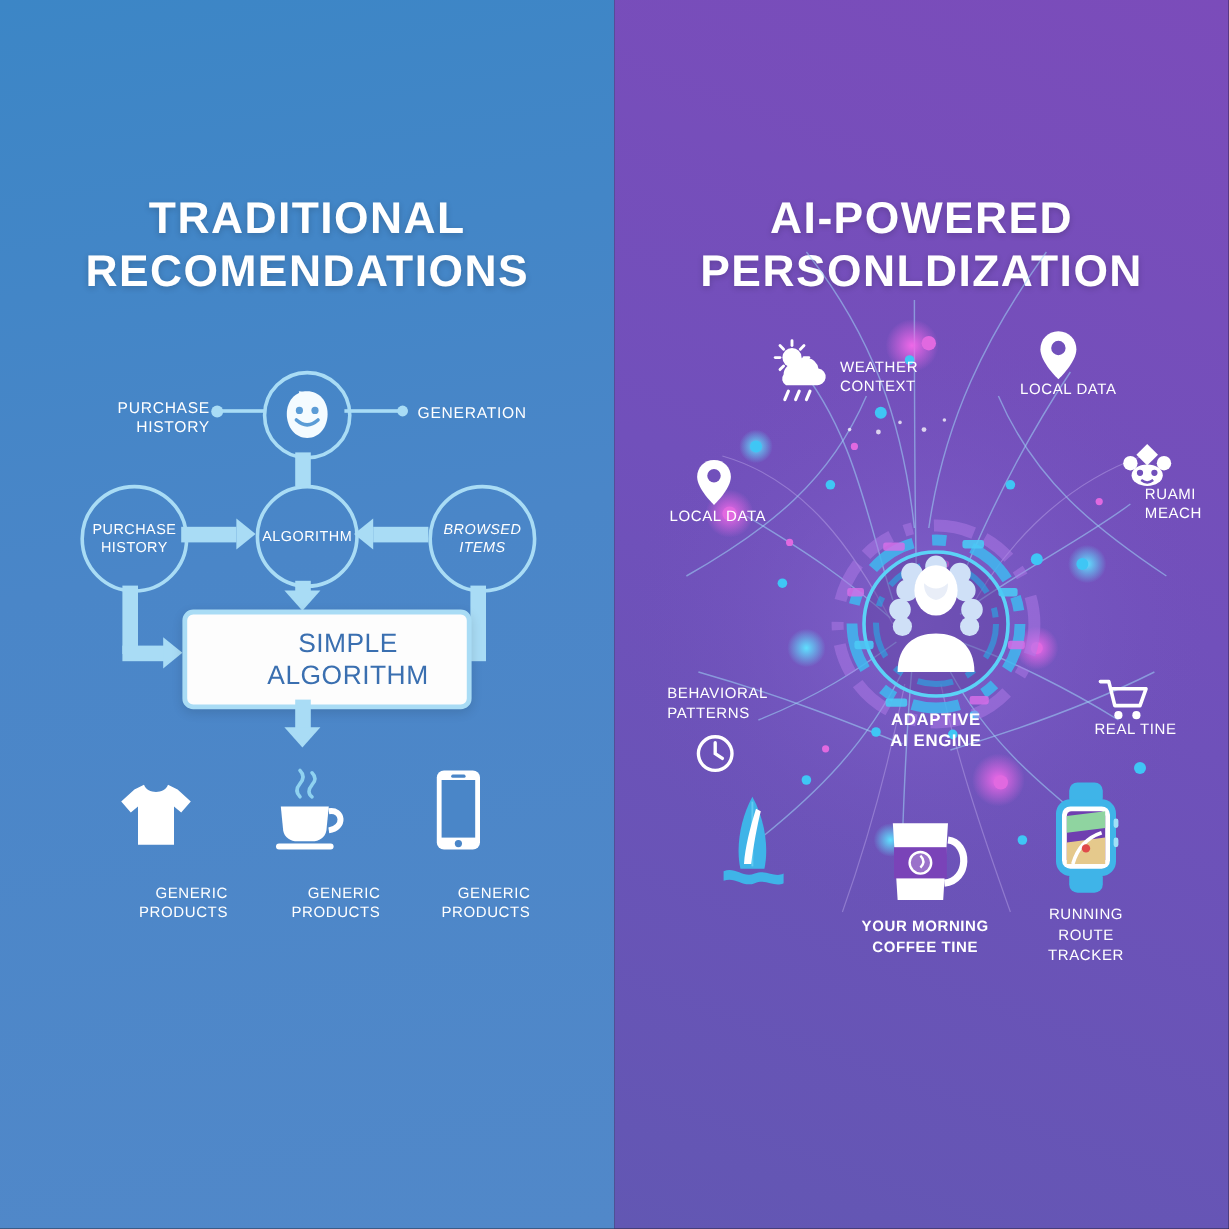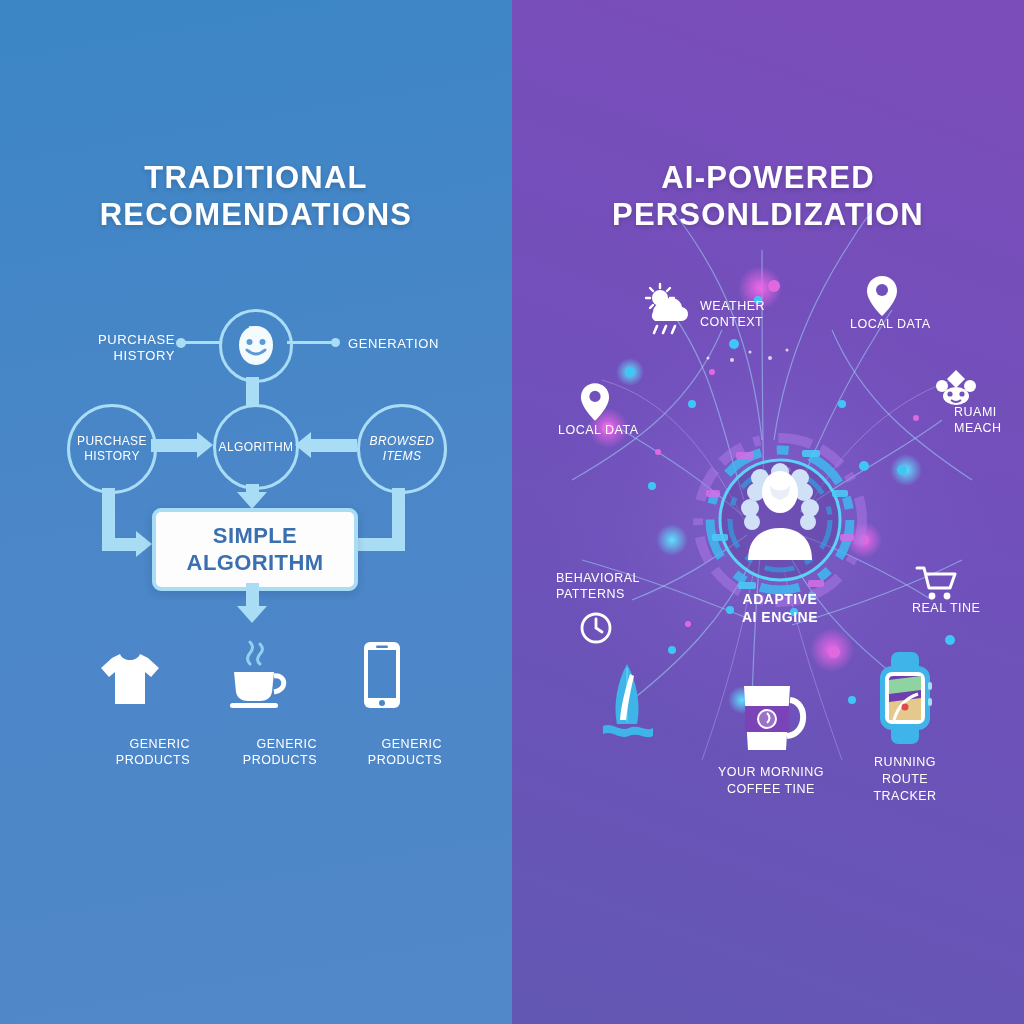--- a/index.html
+++ b/index.html
@@ -7,21 +7,21 @@
     position:relative;width:1024px;height:1024px;overflow:hidden;
     font-family:"Liberation Sans",sans-serif;
   }
   .panel{position:absolute;top:0;height:1024px;width:512px;}
   #left-panel{left:0;background:linear-gradient(170deg,#3c86c6 0%,#4a86c8 45%,#5188c9 100%);}
   #right-panel{left:512px;background:linear-gradient(200deg,#7b4cba 0%,#7150bb 45%,#6257b3 100%);}
 
   
   .title{
     position:absolute;width:100%;text-align:center;color:#ffffff;
-    font-size:31px;font-weight:bold;letter-spacing:1.2px;line-height:1.18;
+    font-size:37px;font-weight:bold;letter-spacing:1.2px;line-height:1.18;
     text-shadow:0 2px 5px rgba(0,0,0,.18);
   }
   #left-title{top:160px;}
   #right-title{top:160px;}
 
   
   .lbl{position:absolute;color:#ffffff;font-size:13px;line-height:1.25;letter-spacing:.6px;}
   .node-circle{
     position:absolute;border:3px solid #a9dcf5;border-radius:50%;
     display:flex;align-items:center;justify-content:center;text-align:center;
@@ -30,22 +30,23 @@
   .bar{position:absolute;background:#a9dcf5;}
   .arrow-h{position:absolute;height:13px;background:#a9dcf5;}
   .arrow-head-r{position:absolute;width:0;height:0;border-top:13px solid transparent;border-bottom:13px solid transparent;border-left:16px solid #a9dcf5;}
   .arrow-head-l{position:absolute;width:0;height:0;border-top:13px solid transparent;border-bottom:13px solid transparent;border-right:16px solid #a9dcf5;}
   .arrow-head-d{position:absolute;width:0;height:0;border-left:15px solid transparent;border-right:15px solid transparent;border-top:17px solid #a9dcf5;}
 
   #simple-box{
     position:absolute;left:152px;top:508px;width:198px;height:75px;
     background:#fdfdfd;border:4px solid #a9dcf5;border-radius:9px;
     display:flex;align-items:center;justify-content:center;text-align:center;
-    color:#3a6fb0;font-size:22px;font-weight:bold;line-height:1.2;letter-spacing:.4px;
+    color:#3a6fb0;font-size:22px;font-weight:normal;line-height:1.2;letter-spacing:.4px;
     box-shadow:0 3px 9px rgba(0,0,0,.12);
+    padding-left:35px;
   }
   .product{position:absolute;width:120px;text-align:center;}
   .product .glyph{height:72px;display:flex;align-items:flex-end;justify-content:center;}
   .product .cap{margin-top:24px;color:#ffffff;font-size:12.5px;line-height:1.3;letter-spacing:.5px;text-align:right;}
 
   
   .node-lbl{position:absolute;color:#ffffff;font-size:12.5px;line-height:1.3;letter-spacing:.5px;}
   .r-icon{position:absolute;}
   #ai-core{position:absolute;left:690px;top:430px;width:180px;height:180px;}
   #ai-core-label{
@@ -410,21 +411,21 @@
     <div style="height:86px;display:flex;align-items:flex-end;justify-content:center;">
       <svg width="60" height="84" viewBox="0 0 60 84">
         <path d="M30 2 C40 20 44 44 40 62 L20 62 C16 44 20 20 30 2 Z" fill="#3fb4e8"></path>
         <path d="M30 6 L30 60" stroke="#5fcbf2" stroke-width="1.6"></path>
         <path d="M33 12 C28 28 24 44 23 58 L29 58 C31 42 34 26 37 14 Z" fill="#ffffff"></path>
         <path d="M6 64 C16 60 22 70 32 66 C42 62 48 70 56 66 L56 74 C48 78 42 70 32 74 C22 78 16 68 6 72 Z" fill="#3fb4e8"></path>
       </svg>
     </div>
   </div>
 
-  <div class="rproduct" style="left:706px;top:676px;">
+  <div class="rproduct" style="left:706px;top:676px;font-weight:bold;">
     <div style="height:80px;display:flex;align-items:flex-end;justify-content:center;">
       <svg width="74" height="78" viewBox="0 0 74 78">
         <path d="M10 8 L56 8 L52 72 L14 72 Z" fill="#ffffff"></path>
         <rect x="11" y="28" width="44" height="26" fill="#7a43b8"></rect>
         <circle cx="33" cy="41" r="9" fill="#ffffff" fill-opacity=".25" stroke="#ffffff" stroke-width="2"></circle>
         <path d="M33 35 q5 5 0 10" stroke="#ffffff" stroke-width="2" fill="none"></path>
         <path d="M56 22 C74 24 74 56 53 58" stroke="#ffffff" stroke-width="6" fill="none"></path>
       </svg>
     </div>
     <div class="cap">

